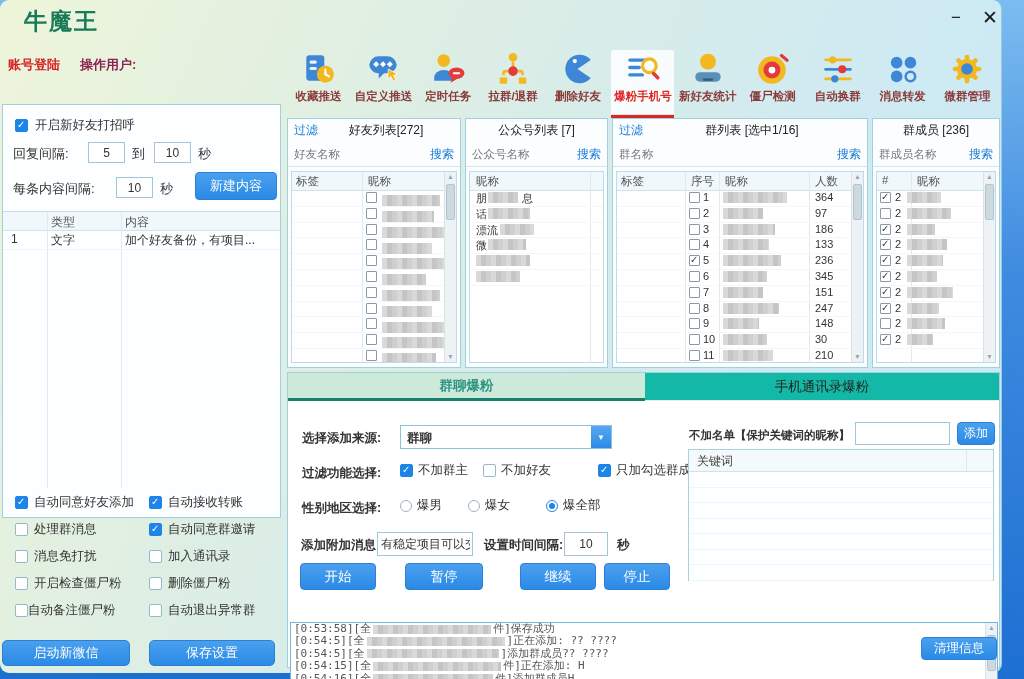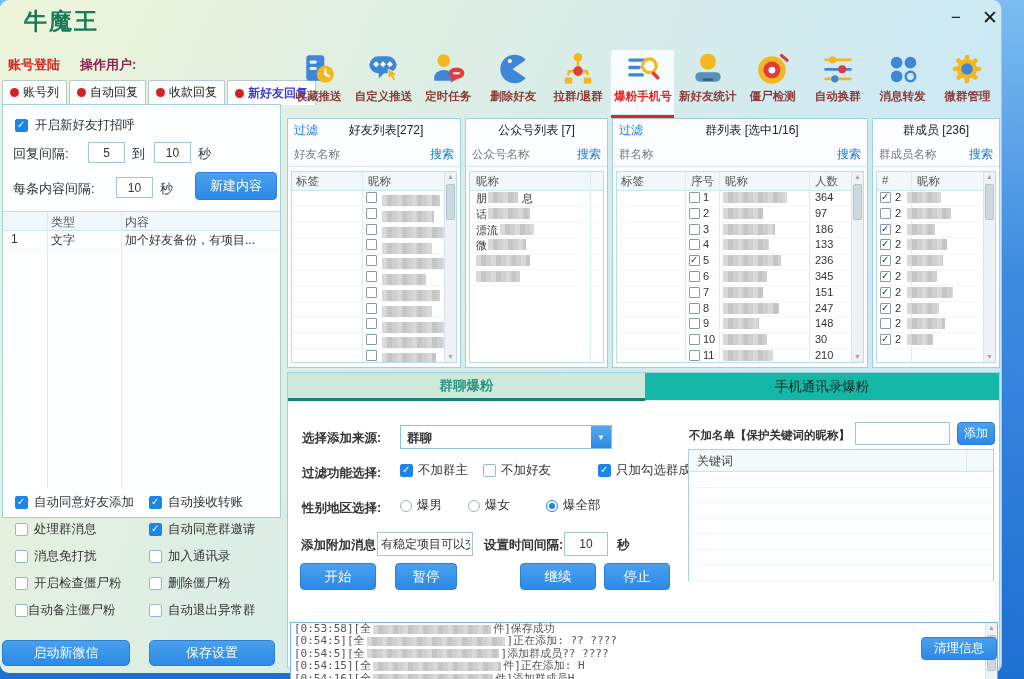--- a/index.html
+++ b/index.html
@@ -107,38 +107,20 @@
 <div id="desktop">
 <div id="window">
 
   <div class="abs" id="app-title">牛魔王</div>
   <div class="abs winbtn" id="btn-min">−</div>
   <div class="abs winbtn" id="btn-close">✕</div>
 
   <div class="abs" id="acct-login">账号登陆</div>
   <div class="abs" id="acct-oper">操作用户:</div>
 
-  <div class="abs" id="reply-tabs">
-        <div class="rtab">
-          <span class="dot"></span>
-          <span>账号列</span>
-        </div>
-        <div class="rtab">
-          <span class="dot"></span>
-          <span>自动回复</span>
-        </div>
-        <div class="rtab">
-          <span class="dot"></span>
-          <span>收款回复</span>
-        </div>
-        <div class="rtab on">
-          <span class="dot"></span>
-          <span>新好友回复</span>
-        </div>
-      </div>
 
   <div class="abs" id="left-panel">
     <div class="abs" id="greet-row">
       <span class="cb on"></span>
       <span class="lbl">开启新好友打招呼</span>
     </div>
     <span class="abs lbl" style="left:10px;top:40px;font-size:13px;">回复间隔:</span>
     <input class="abs inp" style="left: 85px; top: 37px; width: 37px; height: 21px;" value="5">
     <span class="abs lbl" style="left:129px;top:40px;font-size:13px;">到</span>
     <input class="abs inp" style="left: 151px; top: 37px; width: 37px; height: 21px;" value="10">
@@ -235,34 +217,34 @@
               <circle cx="13" cy="9" r="6" fill="#f3b71f"></circle>
               <path d="M4 28v-3a9 7 0 0 1 18 0v3z" fill="#3e86d6"></path>
               <ellipse cx="25" cy="21" rx="7.5" ry="5.5" fill="#e23b3b"></ellipse>
               <path d="M21 25l-1.5 5 6-3.5z" fill="#e23b3b"></path>
               <rect x="21.5" y="20" width="7" height="2" rx="1" fill="#fff"></rect>
             </svg></div>
           <div class="tlabel">定时任务</div>
         </div>
         <div class="tool-item">
           <div class="ticon"><svg viewBox="0 0 34 34">
-              <path d="M29 8.5A13.5 13.5 0 1 0 29 25.5L16.5 17Z" fill="#3e86d6"></path>
-              <circle cx="14" cy="9.5" r="2" fill="#fff"></circle>
-            </svg></div>
-          <div class="tlabel">删除好友</div>
-        </div>
-        <div class="tool-item">
-          <div class="ticon"><svg viewBox="0 0 34 34">
               <circle cx="17" cy="6" r="4" fill="#f3b71f"></circle>
               <path d="M17 10v5M8 23v-2a2 2 0 0 1 2-2h14a2 2 0 0 1 2 2v2" stroke="#f3b71f" stroke-width="2.4" fill="none"></path>
               <circle cx="17" cy="19" r="4.5" fill="#e23b3b"></circle>
               <rect x="4.5" y="25" width="7" height="6" rx="1" fill="#f3b71f"></rect>
               <rect x="22.5" y="25" width="7" height="6" rx="1" fill="#f3b71f"></rect>
             </svg></div>
           <div class="tlabel">拉群/退群</div>
+        </div>
+        <div class="tool-item">
+          <div class="ticon"><svg viewBox="0 0 34 34">
+              <path d="M29 8.5A13.5 13.5 0 1 0 29 25.5L16.5 17Z" fill="#3e86d6"></path>
+              <circle cx="14" cy="9.5" r="2" fill="#fff"></circle>
+            </svg></div>
+          <div class="tlabel">删除好友</div>
         </div>
         <div class="tool-item on">
           <div class="ticon"><svg viewBox="0 0 34 34">
               <rect x="3" y="7" width="17" height="3.2" rx="1.6" fill="#3e86d6"></rect>
               <rect x="3" y="14" width="12" height="3.2" rx="1.6" fill="#3e86d6"></rect>
               <rect x="3" y="21" width="15" height="3.2" rx="1.6" fill="#3e86d6"></rect>
               <circle cx="23" cy="14" r="6.5" fill="none" stroke="#f3b71f" stroke-width="3"></circle>
               <rect x="25.5" y="19.5" width="9" height="3.4" rx="1.7" transform="rotate(45 27 21)" fill="#e23b3b"></rect>
             </svg></div>
           <div class="tlabel">爆粉手机号</div>
@@ -610,21 +592,21 @@
           </div>
         </div>
 
     <span class="frm-lbl" style="left:13px;top:164px;">添加附加消息:</span>
     <input class="inp" style="position: absolute; left: 89px; top: 159px; width: 96px; height: 24px; text-align: left; padding-left: 3px;" value="有稳定项目可以交">
     <span class="frm-lbl" style="left:196px;top:164px;">设置时间间隔:</span>
     <input class="inp" style="position: absolute; left: 276px; top: 159px; width: 44px; height: 24px;" value="10">
     <span class="frm-lbl" style="left:329px;top:164px;">秒</span>
     <div id="fan-buttons">
           <div class="btn" style="left: 12px; top: 190px; width: 76px;">开始</div>
-          <div class="btn" style="left: 107px; top: 190px; width: 62px;">暂停</div>
+          <div class="btn" style="left: 117px; top: 190px; width: 78px;">暂停</div>
           <div class="btn" style="left: 232px; top: 190px; width: 76px;">继续</div>
           <div class="btn" style="left: 316px; top: 190px; width: 66px;">停止</div>
         </div>
 
     <span class="frm-lbl" style="left:401px;top:55px;font-size:11.5px;">不加名单【保护关键词的昵称】</span>
     <input class="inp" style="position: absolute; left: 567px; top: 49px; width: 95px; height: 23px;" value="">
     <div class="btn" style="position:absolute;left:669px;top:49px;width:38px;height:23px;font-size:12px;">添加</div>
     <div id="bl-table">
       <div id="bl-head">
         <span style="position:absolute;left:8px;top:3px;font-size:12px;color:#444;">关键词</span>

